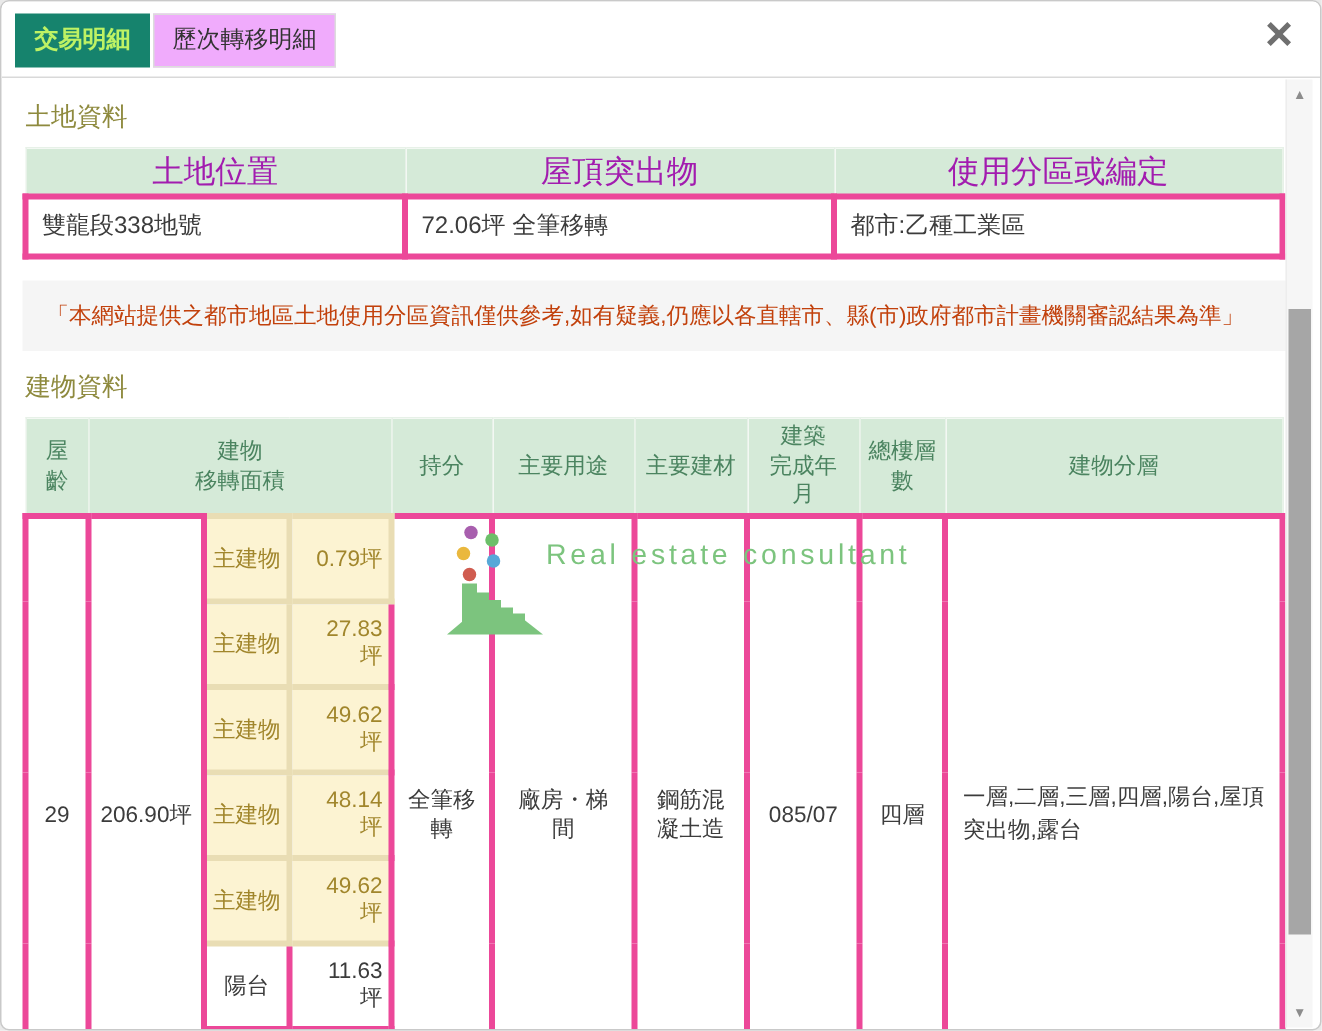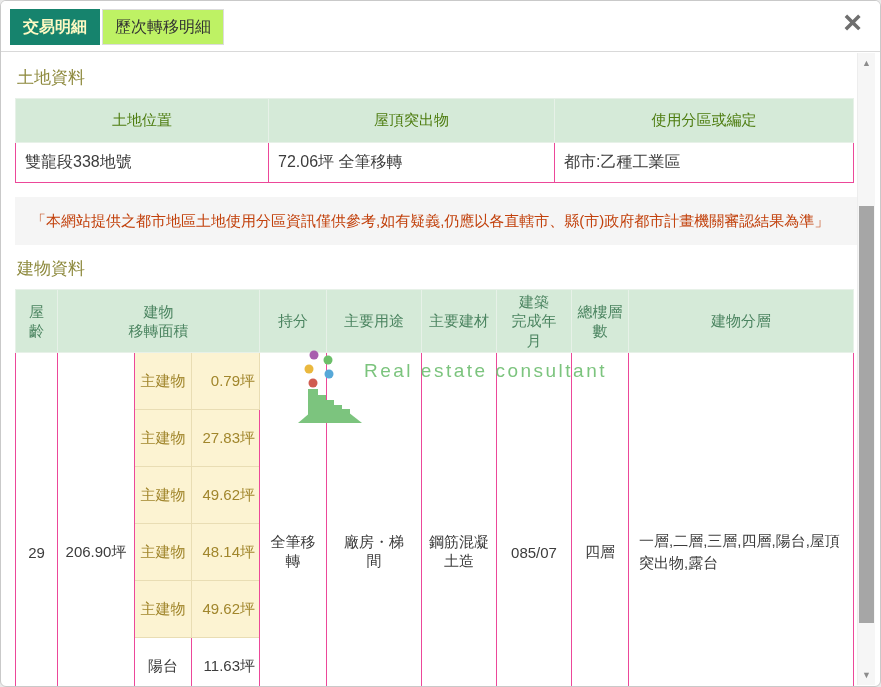--- a/index.html
+++ b/index.html
@@ -6,37 +6,37 @@
   html,body { width:881px; height:687px; overflow:hidden; background:#e9e9e9;
               font-family:"Liberation Sans", sans-serif; }
   .modal { position:absolute; inset:0; background:#fff; border:1px solid #c9c9c9;
            border-radius:6px; overflow:hidden; }
 
   
   .tabbar { position:relative; height:51px; padding:8px 0 0 9px;
             border-bottom:1px solid #d9d9d9; background:#fff; }
   .tab { display:inline-block; vertical-align:bottom; font-size:16px; line-height:1;
          padding:10px 13px; cursor:pointer; }
-  .tab.active { background:#16836d; color:#fef9c3; font-weight:600; }
-  .tab.inactive { background:#bef264; color:#333; border:1px solid #dcdcdc; padding:9px 12px; margin-left:2px; }
+  .tab.active { background:#16836d; color:#bef264; font-weight:600; }
+  .tab.inactive { background:#f0abfc; color:#333; border:1px solid #dcdcdc; padding:9px 12px; margin-left:2px; }
   .close-x { position:absolute; top:2px; right:18px; font-size:32px; font-weight:700;
              color:#6f6f6f; cursor:pointer; line-height:1.2; }
 
   
   .content { position:absolute; top:51px; left:0; right:0; bottom:0;
              padding:12px 18px 0 14px; overflow:hidden; }
   .section-title { color:#8e8a3e; font-size:17px; margin:2px 0 9px 2px; }
 
   table { border-collapse:collapse; table-layout:fixed; width:838px; }
-  th,td { border:1px solid #ec4899; overflow:hidden; }
+  th,td { border:4px solid #ec4899; overflow:hidden; }
 
   
   .land-table { margin-bottom:14px; }
-  .land-table th { background:#d5ead8; color:#4d7c0f; font-weight:400; font-size:15px;
-                   height:44px; text-align:center; border:1px solid #e7f1e8; }
+  .land-table th { background:#d5ead8; color:#a21caf; font-weight:400; font-size:21px;
+                   height:32px; text-align:center; border:1px solid #e7f1e8; }
   .land-table td { height:40px; font-size:16px; color:#3c3c3c; padding:4px 9px;
                    text-align:left; vertical-align:middle; background:#fff; }
 
   
   .notice { background:#f5f5f5; color:#c2410c; font-size:15px; line-height:1.45;
             padding:13px 16px; margin:0 0 12px 0; }
 
   
   .bt th { background:#d5ead8; color:#4b8460; font-weight:400; font-size:15px;
            height:53px; text-align:center; vertical-align:middle;

